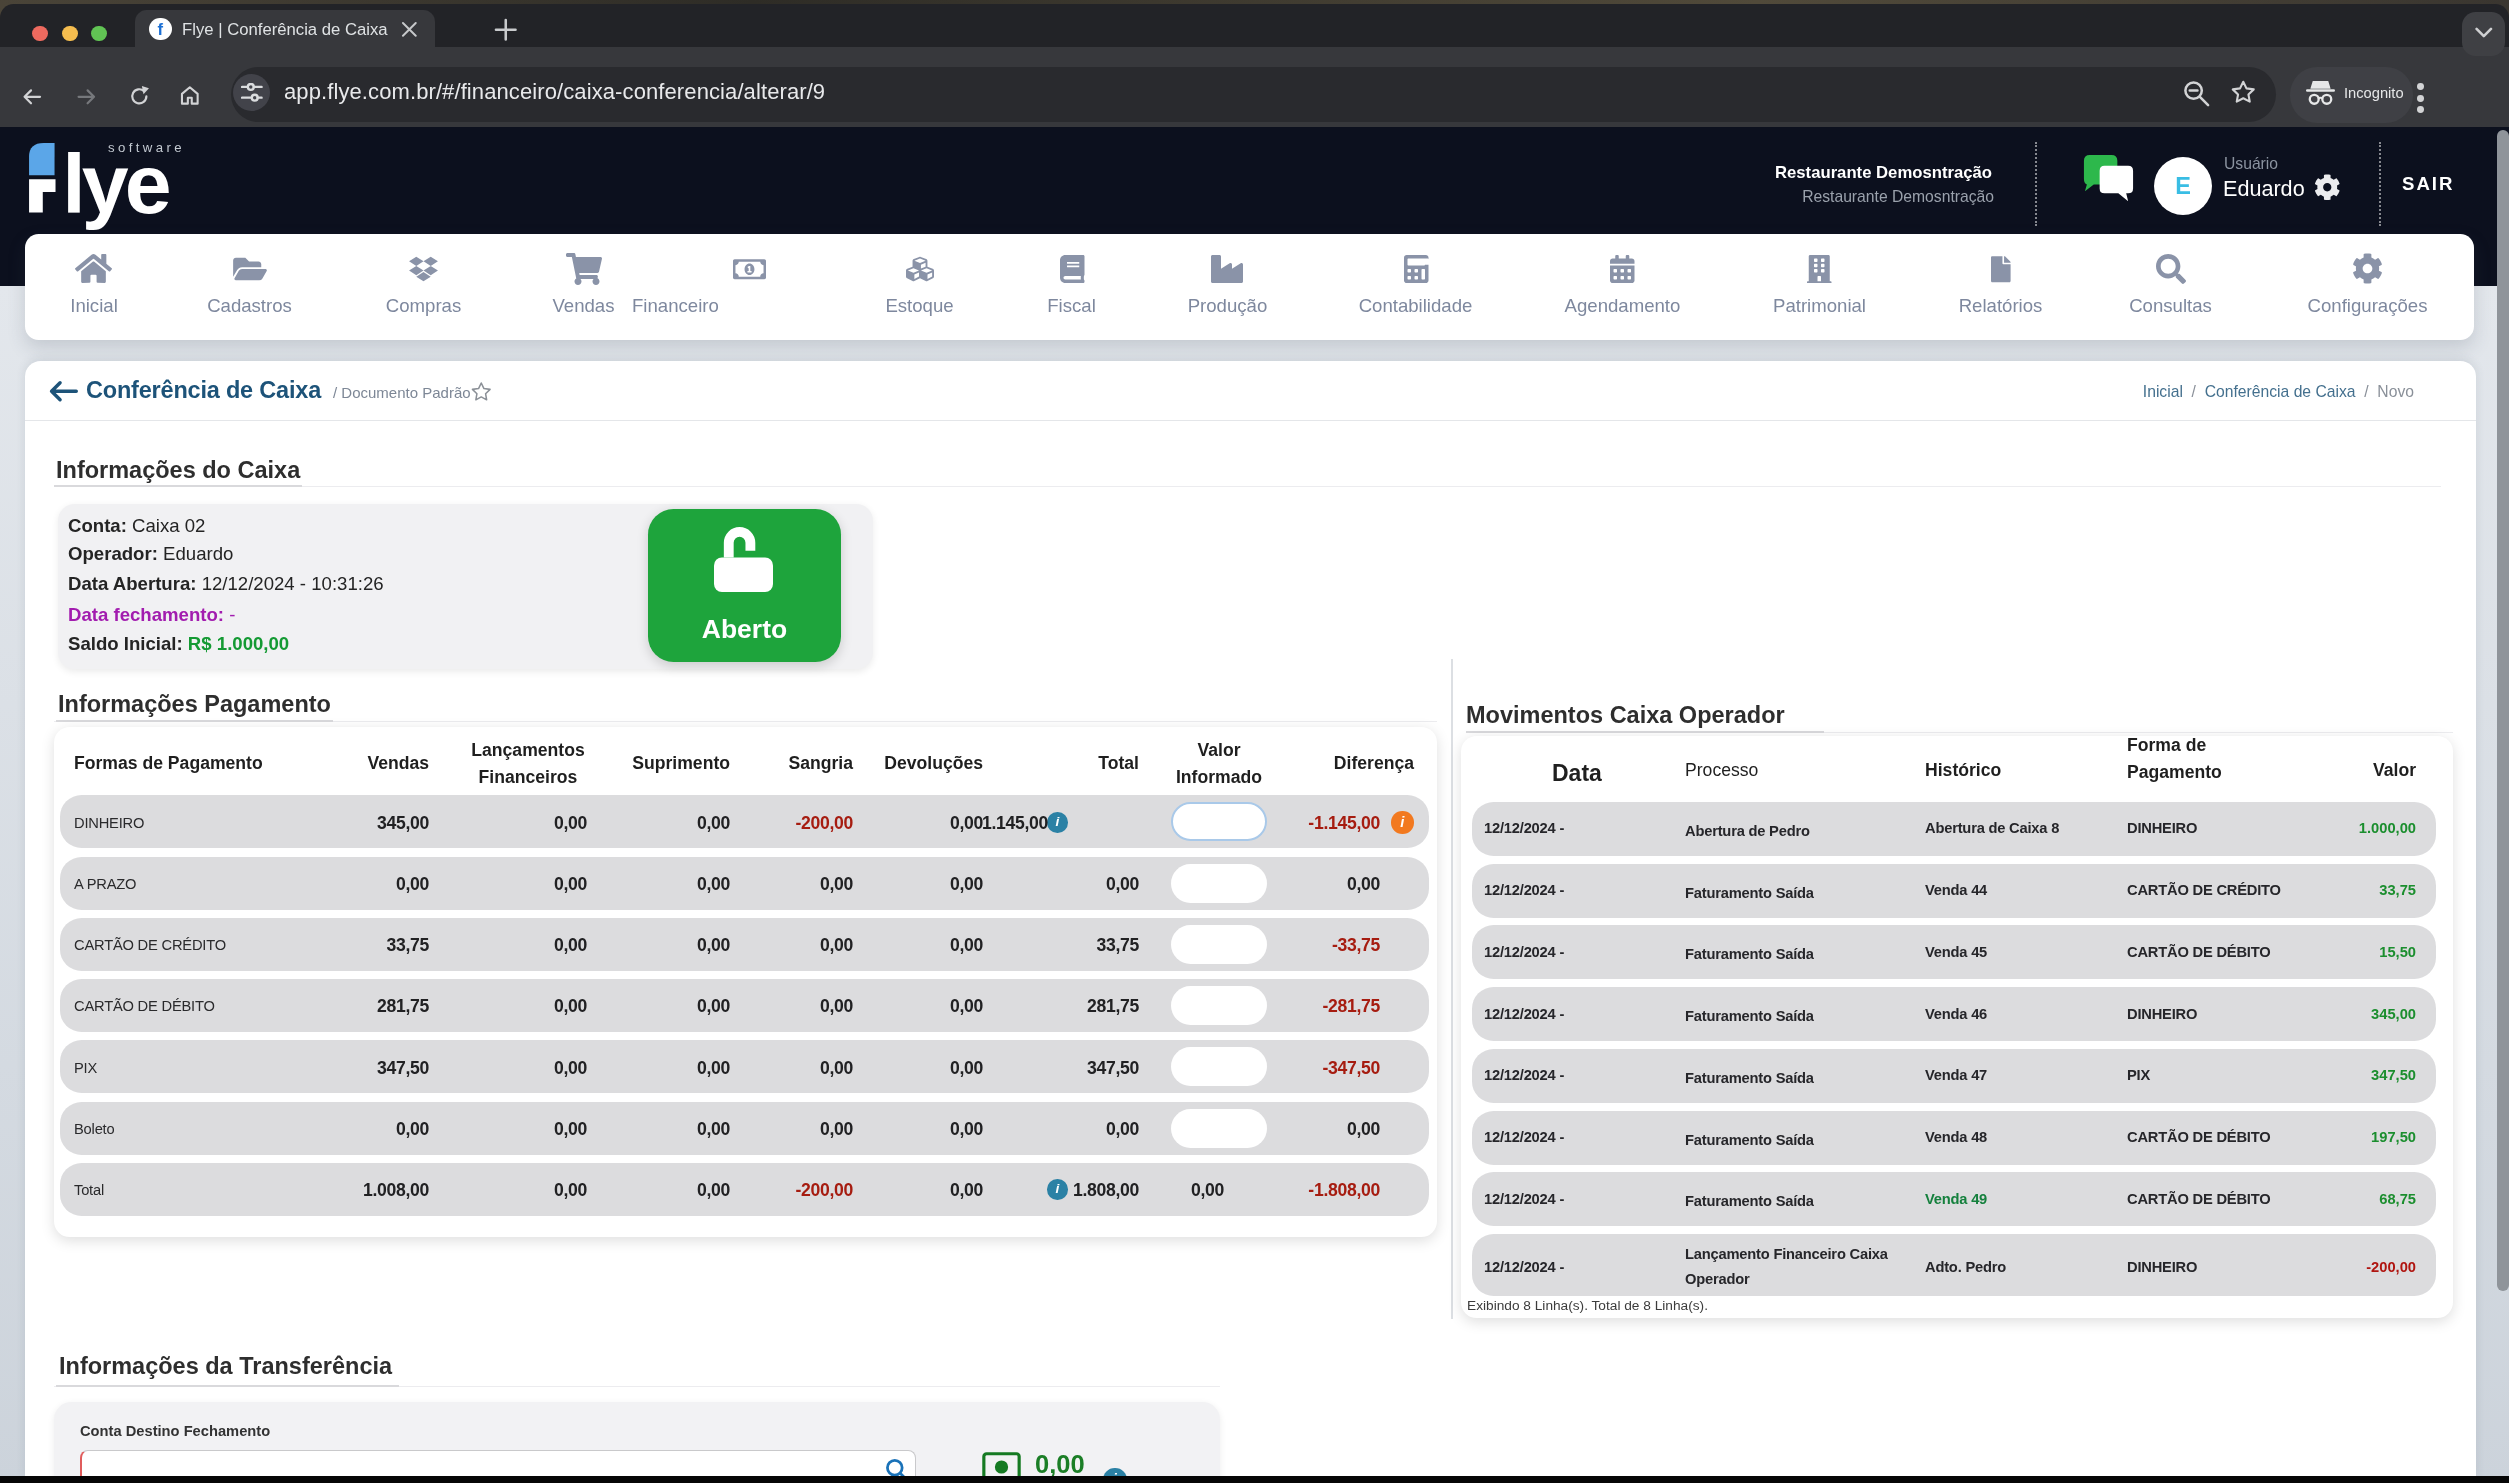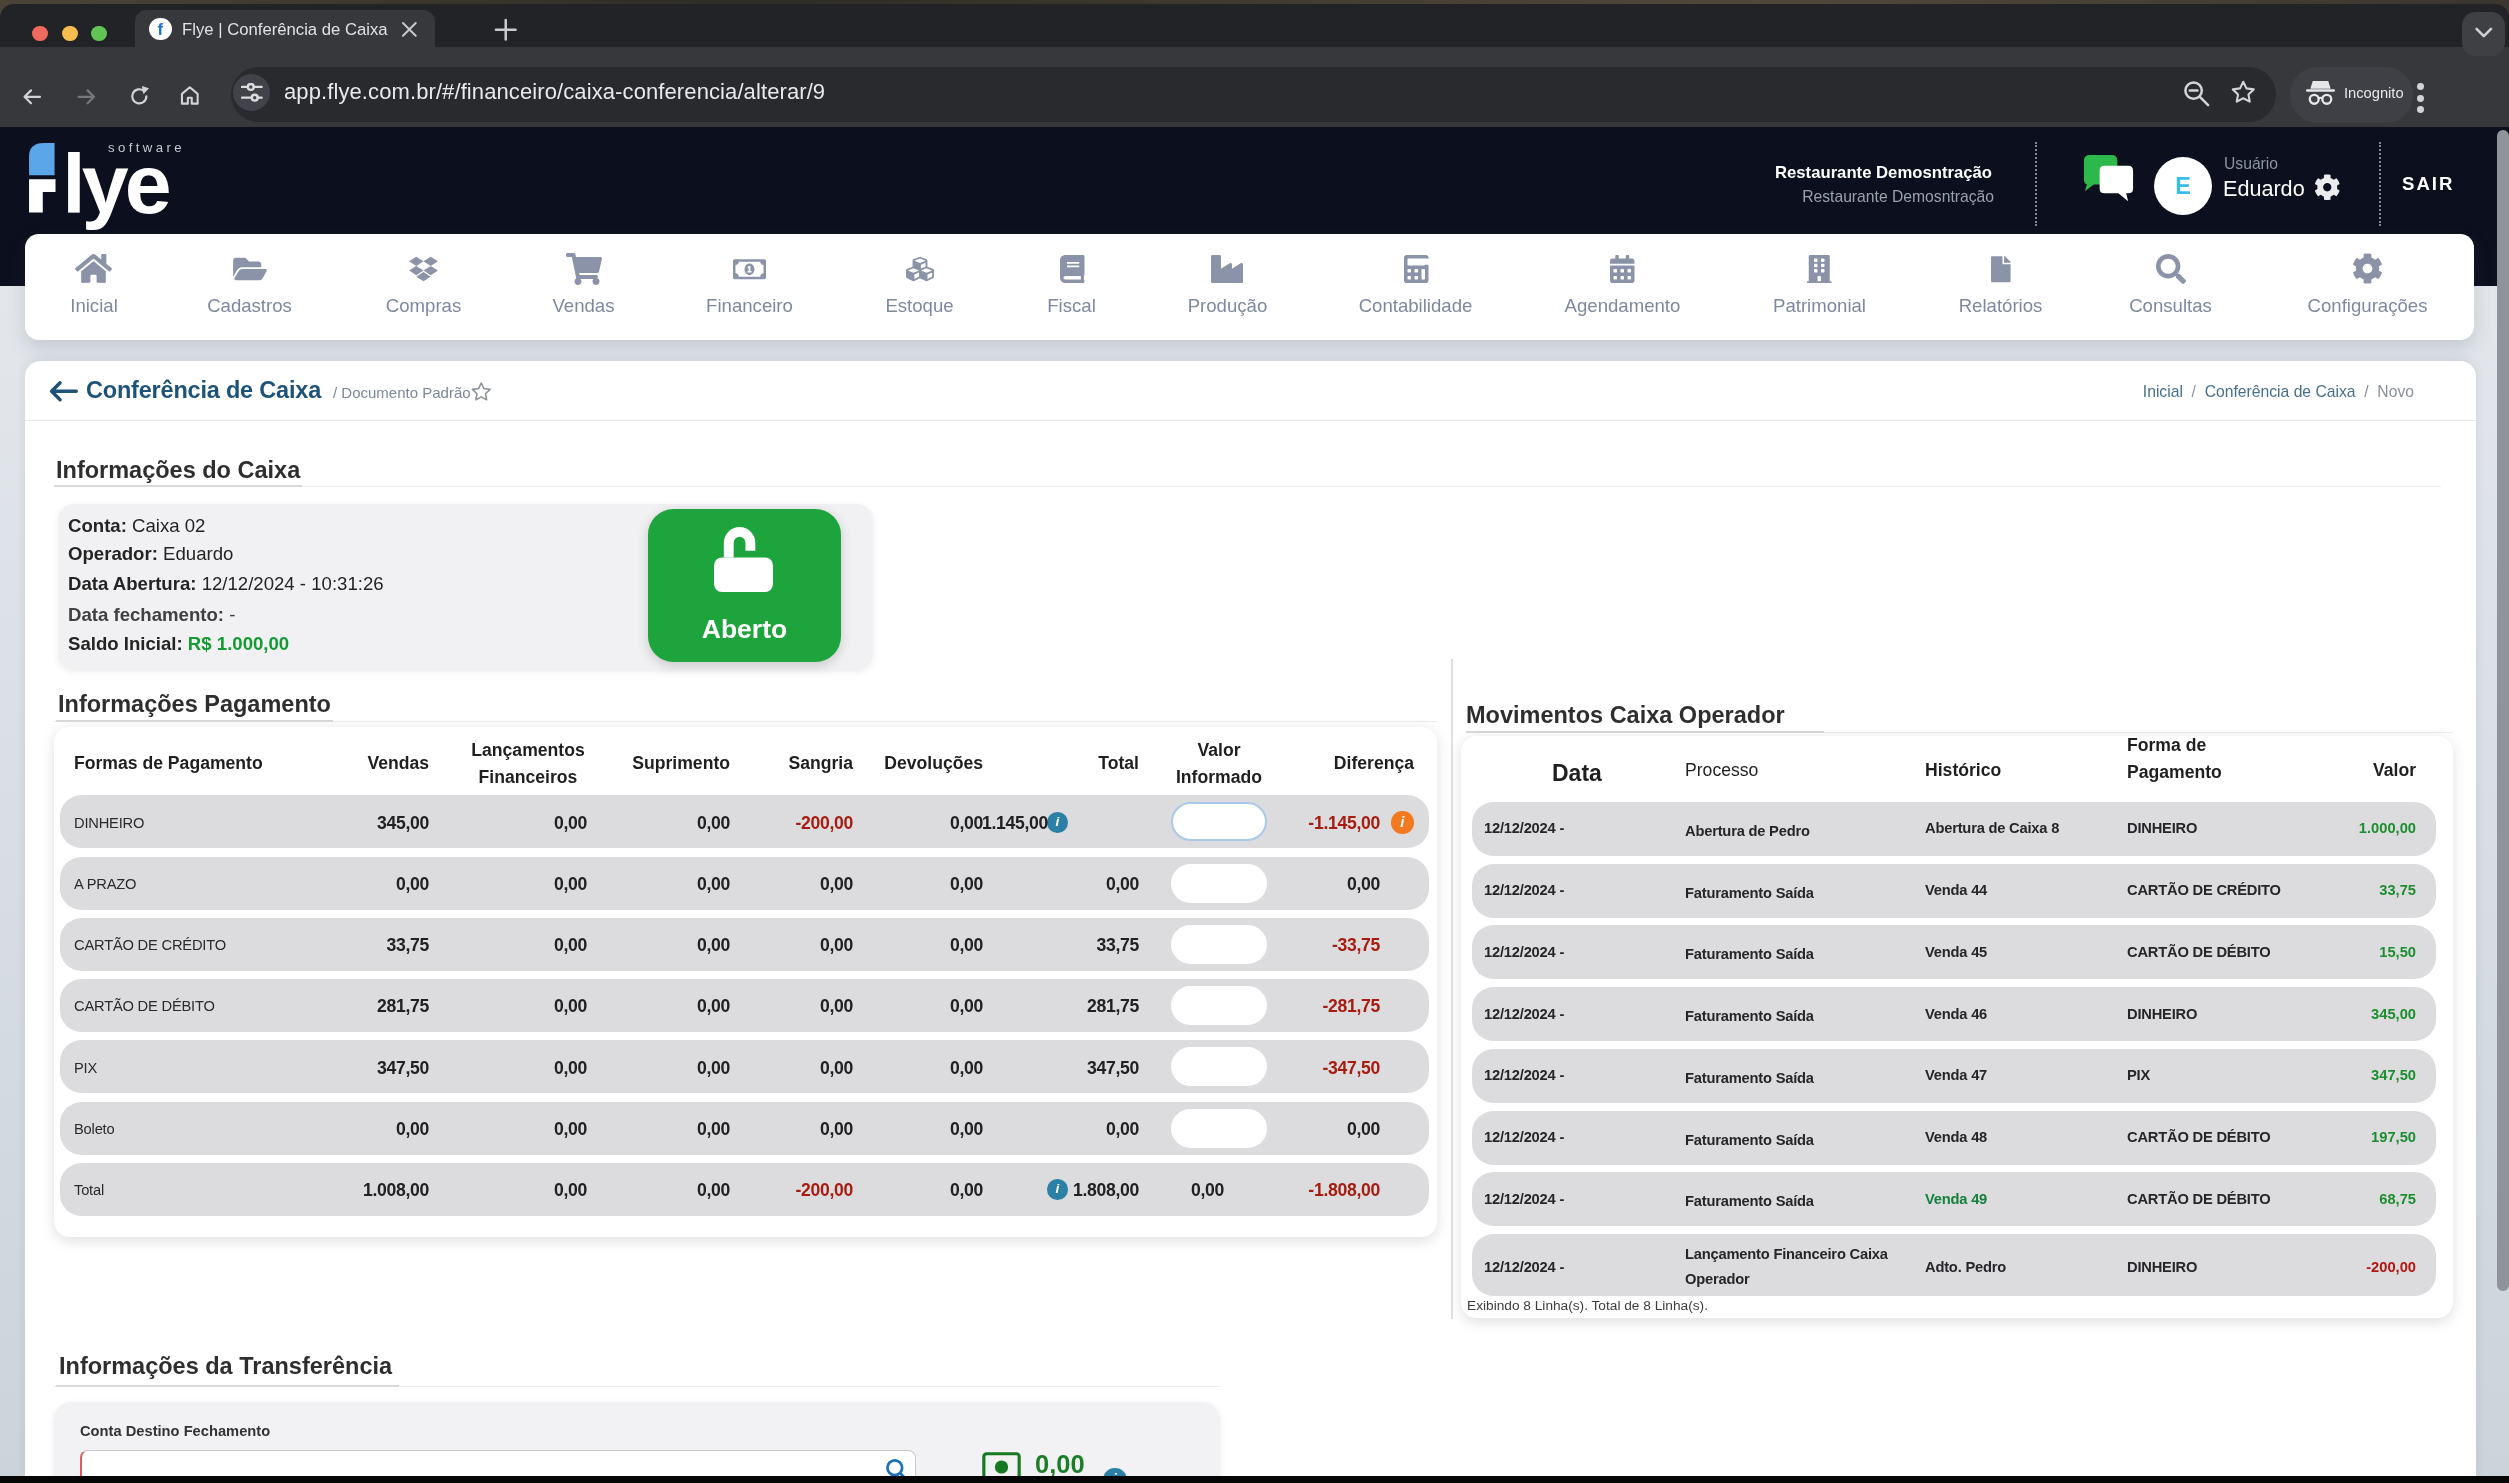--- a/index.html
+++ b/index.html
@@ -112,21 +112,21 @@
       <path fill="#8a93a8" d="M264.4 116.3l-132 84.3 132 84.3-132 84.3L0 284.1l132.3-84.3L0 116.3 132.3 32l132.1 84.3zM131.6 395.7l132-84.3 132 84.3-132 84.3-132-84.3zm132.8-111.6l132-84.3-132-83.6L395.7 32 528 116.3l-132.3 84.3L528 284.8l-132.3 84.3-131.3-85z"></path>
     </svg>
 <div class="a" style="left:306px;top:295px;width:235px;text-align:center;font-size:18.6px;color:#7e889e;">Compras</div>
 <svg class="a" style="left:566px;top:253px;" width="36px" height="32px" viewBox="0 0 576 512">
       <path fill="#8a93a8" d="M528.12 301.319l47.273-208C578.806 78.301 567.391 64 551.99 64H159.208l-9.166-44.81C147.758 8.021 137.93 0 126.529 0H24C10.745 0 0 10.745 0 24v16c0 13.255 10.745 24 24 24h69.883l70.248 343.435C147.325 417.1 136 435.222 136 456c0 30.928 25.072 56 56 56s56-25.072 56-56c0-15.674-6.447-29.835-16.824-40h209.647C430.447 426.165 424 440.326 424 456c0 30.928 25.072 56 56 56s56-25.072 56-56c0-22.172-12.888-41.332-31.579-50.405l5.517-24.276c3.413-15.018-8.002-29.319-23.403-29.319H218.117l-6.545-32h293.145c11.206 0 20.92-7.754 23.403-18.681z"></path>
     </svg>
 <div class="a" style="left:466px;top:295px;width:235px;text-align:center;font-size:18.6px;color:#7e889e;">Vendas</div>
 <svg class="a" style="left:733px;top:256px;" width="33px" height="26.5px" viewBox="0 0 640 512">
       <path fill="#8a93a8" d="M320 144c-53.02 0-96 50.14-96 112 0 61.85 42.98 112 96 112 53 0 96-50.13 96-112 0-61.86-42.98-112-96-112zm40 168c0 4.42-3.58 8-8 8h-64c-4.42 0-8-3.58-8-8v-16c0-4.42 3.58-8 8-8h16v-55.44l-.47.31a7.992 7.992 0 0 1-11.09-2.22l-8.88-13.31a7.992 7.992 0 0 1 2.22-11.09l15.33-10.22a23.99 23.99 0 0 1 13.31-4.03H328c4.42 0 8 3.58 8 8v88h16c4.42 0 8 3.58 8 8v16zM608 64H32C14.33 64 0 78.33 0 96v320c0 17.67 14.33 32 32 32h576c17.67 0 32-14.33 32-32V96c0-17.67-14.33-32-32-32zm-16 272c-35.35 0-64 28.65-64 64H112c0-35.35-28.65-64-64-64V176c35.35 0 64-28.65 64-64h416c0 35.35 28.65 64 64 64v160z"></path>
     </svg>
-<div class="a" style="left:632px;top:295px;width:235px;text-align:center;font-size:18.6px;color:#7e889e;">Financeiro</div>
+<div class="a" style="left:632px;top:295px;width:235px;text-align:left;font-size:18.6px;color:#7e889e;">Financeiro</div>
 <svg class="a" style="left:906px;top:255px;" width="28px" height="28px" viewBox="0 0 512 512">
       <path fill="#8a93a8" d="M488.6 250.2L392 214V105.5c0-15-9.3-28.4-23.4-33.7l-100-37.5c-8.1-3.1-17.1-3.1-25.3 0l-100 37.5c-14.1 5.3-23.4 18.7-23.4 33.7V214l-96.6 36.2C9.3 255.5 0 268.9 0 283.9V394c0 13.6 7.7 26.1 19.9 32.2l100 50c10.1 5.1 22.1 5.1 32.2 0l103.9-52 103.9 52c10.1 5.1 22.1 5.1 32.2 0l100-50c12.2-6.1 19.9-18.6 19.9-32.2V283.9c0-15-9.3-28.4-23.4-33.7zM358 214.8l-85 31.9v-68.2l85-37v73.3zM154 104.1l102-38.2 102 38.2v.6l-102 41.4-102-41.4v-.6zm84 291.1l-85 42.5v-79.1l85-38.8v75.4zm0-112l-102 41.4-102-41.4v-.6l102-38.2 102 38.2v.6zm240 112l-85 42.5v-79.1l85-38.8v75.4zm0-112l-102 41.4-102-41.4v-.6l102-38.2 102 38.2v.6z"></path>
     </svg>
 <div class="a" style="left:802px;top:295px;width:235px;text-align:center;font-size:18.6px;color:#7e889e;">Estoque</div>
 <svg class="a" style="left:1060px;top:255px;" width="24.5px" height="28px" viewBox="0 0 448 512">
       <path fill="#8a93a8" d="M448 360V24c0-13.3-10.7-24-24-24H96C43 0 0 43 0 96v320c0 53 43 96 96 96h328c13.3 0 24-10.7 24-24v-16c0-7.5-3.5-14.3-8.9-18.7-4.2-15.4-4.2-59.3 0-74.7 5.4-4.3 8.9-11.1 8.9-18.6zM128 134c0-3.3 2.7-6 6-6h212c3.3 0 6 2.7 6 6v20c0 3.3-2.7 6-6 6H134c-3.3 0-6-2.7-6-6v-20zm0 64c0-3.3 2.7-6 6-6h212c3.3 0 6 2.7 6 6v20c0 3.3-2.7 6-6 6H134c-3.3 0-6-2.7-6-6v-20zm253.4 250H96c-17.7 0-32-14.3-32-32 0-17.6 14.4-32 32-32h285.4c-1.9 17.1-1.9 46.9 0 64z"></path>
     </svg>
 <div class="a" style="left:954px;top:295px;width:235px;text-align:center;font-size:18.6px;color:#7e889e;">Fiscal</div>
 <svg class="a" style="left:1211px;top:253px;" width="32px" height="32px" viewBox="0 0 512 512">
       <path fill="#8a93a8" d="M475.115 163.781L336 252.309v-68.28c0-18.916-20.931-30.399-36.885-20.248L160 252.309V56c0-13.255-10.745-24-24-24H24C10.745 32 0 42.745 0 56v400c0 13.255 10.745 24 24 24h464c13.255 0 24-10.745 24-24V184.029c0-18.917-20.931-30.399-36.885-20.248z"></path>
@@ -167,21 +167,21 @@
     </svg>
 <div class="a" style="left:1924px;top:383px;width:490px;text-align:right;font-size:15.7px;color:#8a9099;"><span style="color:#44708e;">Inicial</span> &nbsp;/&nbsp; <span style="color:#44708e;">Conferência de Caixa</span> &nbsp;/&nbsp; Novo</div>
 <div class="a" style="left:24.5px;top:420px;width:2451px;height:1px;background:#e4e6e9;"></div>
 <div class="a" style="left:56px;top:457px;font-size:23.5px;font-weight:bold;color:#2e2e2e;">Informações do Caixa</div>
 <div class="a" style="left:54px;top:486px;width:2387px;height:1px;background:#ececef;"></div>
 <div class="a" style="left:54px;top:485px;width:248px;height:2px;background:#d9d9dc;"></div>
 <div class="a" style="left:58px;top:504px;width:815px;height:165px;background:#f1f1f3;border-radius:16.7px;box-shadow:0 2.9px 7.8px rgba(0,0,0,0.08);"></div>
 <div class="a" style="left:68px;top:515px;font-size:18.6px;color:#242424;"><b>Conta:</b> Caixa 02</div>
 <div class="a" style="left:68px;top:543px;font-size:18.6px;color:#242424;"><b>Operador:</b> Eduardo</div>
 <div class="a" style="left:68px;top:573px;font-size:18.6px;color:#242424;"><b>Data Abertura:</b> 12/12/2024 - 10:31:26</div>
-<div class="a" style="left:68px;top:604px;font-size:18.6px;color:#404040;"><b>Data fechamento:</b> -</div>
+<div class="a" style="left:68px;top:604px;font-size:18.6px;color:#a21caf;"><b>Data fechamento:</b> -</div>
 <div class="a" style="left:68px;top:633px;font-size:18.6px;color:#242424;"><b>Saldo Inicial:</b> <b style="color:#149a33;">R$ 1.000,00</b></div>
 <div class="a" style="left:648px;top:509px;width:193px;height:153px;background:#1ea43c;border-radius:25.5px;box-shadow:0 3.9px 11.8px rgba(0,0,0,0.16);"></div>
 <svg class="a" style="left:714px;top:524px;" width="59" height="69" viewBox="0 0 60 70">
 <rect x="0" y="34" width="60" height="35" rx="8" fill="#fff"></rect>
 <path fill="#fff" d="M10 34 L10 19 A16 16 0 0 1 42 19 L42 27 L32 27 L32 19 A6 6 0 0 0 20 19 L20 34 Z"></path>
 </svg>
 <div class="a" style="left:648px;top:614px;width:193px;text-align:center;font-size:26.5px;font-weight:bold;color:#fff;">Aberto</div>
 <div class="a" style="left:58px;top:691px;font-size:23.5px;font-weight:bold;color:#2e2e2e;">Informações Pagamento</div>
 <div class="a" style="left:54px;top:721px;width:1383px;height:1px;background:#ececef;"></div>
 <div class="a" style="left:56px;top:720px;width:277px;height:2px;background:#d9d9dc;"></div>

